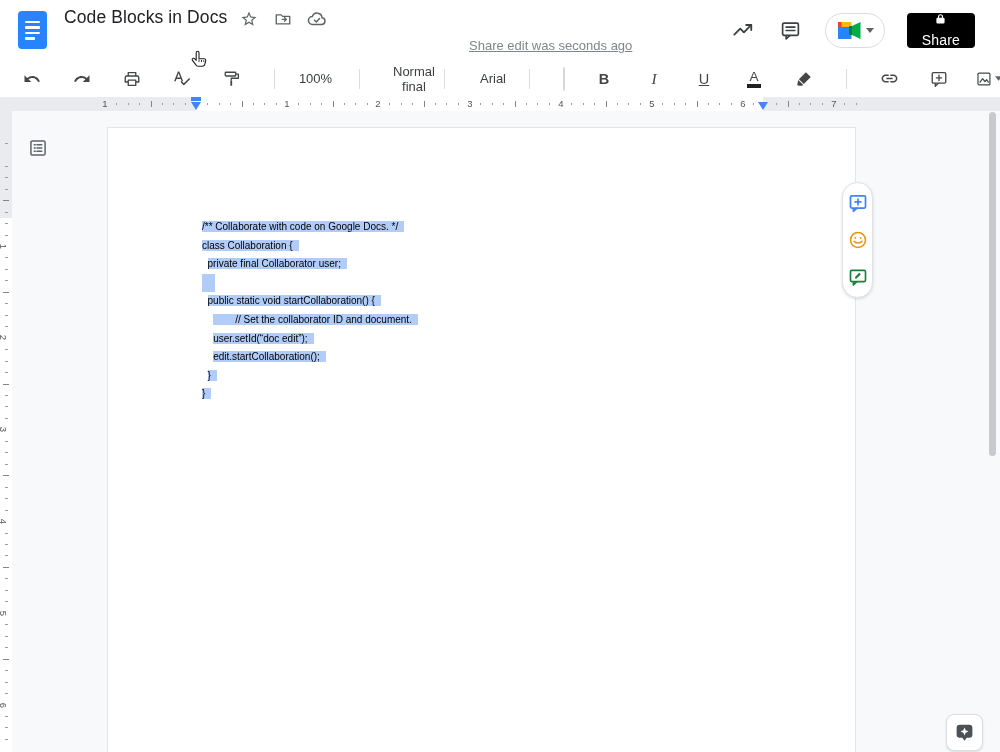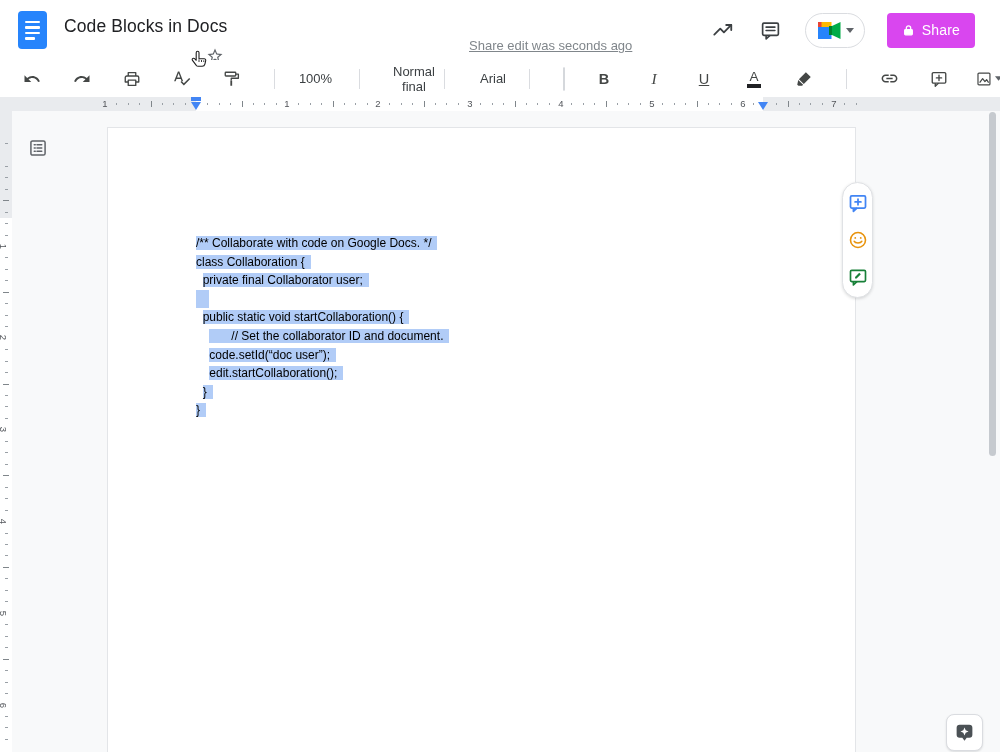--- a/index.html
+++ b/index.html
@@ -6,32 +6,32 @@
   html,body { width:1000px; height:752px; overflow:hidden; }
   body { font-family:"Liberation Sans", sans-serif; background:#fff; position:relative; color:#202124; }
   button { background:none; border:none; font-family:inherit; cursor:pointer; padding:0; }
 
   
   .top-bar { position:absolute; left:0; top:0; width:1000px; height:60px; background:#fff; }
   .docs-logo { position:absolute; left:18px; top:11px; width:29px; height:38px; background:#2684fc; border-radius:4px; display:flex; flex-direction:column; justify-content:center; gap:3px; align-items:center; }
   .docs-logo i { display:block; height:2.5px; background:#fff; border-radius:1px; }
   .docs-logo i:nth-child(1),.docs-logo i:nth-child(2),.docs-logo i:nth-child(3){ width:15px; }
   .docs-logo i:nth-child(4){ width:10px; margin-right:5px; }
-  .title-row { position:absolute; left:64px; top:16px; height:26px; display:flex; align-items:flex-end; gap:10px;flex-direction:column; }
+  .title-row { position:absolute; left:64px; top:7px; height:26px; display:flex; align-items:flex-start; gap:10px; }
   .doc-title { font-size:17.5px; color:#202124; letter-spacing:.1px; }
   .title-row svg { display:block; }
   .title-icon { width:24px; height:24px; display:flex; align-items:center; justify-content:center; border-radius:50%; }
   .menu-row { position:absolute; left:58px; top:33px; height:24px; display:flex; align-items:center; }
   .menu-item { font-size:13.5px; color:#202124; padding:3px 8px; border-radius:4px; cursor:pointer; }
   .menu-item.active { background:#e9eaee; }
   .last-edit { font-size:13px; color:#80868b; text-decoration:underline; margin-left:12px; cursor:pointer; }
   .header-right { position:absolute; right:0; top:0; height:60px; display:flex; align-items:center; padding-right:25px; }
   .hr-btn { width:40px; height:40px; display:flex; align-items:center; justify-content:center; border-radius:50%; }
   .meet-pill { height:35px; border:1px solid #dadce0; border-radius:18px; display:flex; align-items:center; gap:5px; padding:0 10px 0 12px; margin:0 22px 0 14px; background:#fff; }
-  .share-btn { height:35px; background:#d946ef; border-radius:4px; color:#fff; font-size:14px; font-weight:500; display:flex; align-items:center; gap:7px; padding:0 15px; letter-spacing:.2px; }
+  .share-btn { height:35px; background:#000000; border-radius:4px; color:#fff; font-size:14px; font-weight:500; display:flex; align-items:center; gap:7px; padding:0 15px; letter-spacing:.2px;flex-direction:column; }
 
   
   .toolbar { position:absolute; left:0; top:60px; width:1000px; height:37px; background:#fff; display:flex; align-items:center; padding:0 12px 0 19px;gap:22px; }
   .tb { height:26px; min-width:26px; display:flex; align-items:center; justify-content:center; border-radius:4px; color:#444746; font-size:14px; gap:3px; }
   .tb + .tb { margin-left:2px; }
   .tdiv { width:1px; height:20px; background:#dadce0; margin:0 7px; flex:0 0 auto; }
   .tb-text { font-size:13px; color:#3c4043; }
   .caret { width:8px; height:5px; display:block; }
   .size-group { display:flex; align-items:center; height:24px; border:1px solid #d5d8dc; border-radius:3px; overflow:hidden; margin:0 4px; }
   .size-group button { width:25px; height:24px; font-size:15px; color:#444746; }
@@ -58,21 +58,21 @@
   .v-ruler { position:absolute; left:0; top:111px; width:12px; height:641px; background:#fff; }
   .v-ruler .gray-top { position:absolute; left:0; top:0; width:12px; height:107px; background:#e9ebee; }
   .v-ruler .tick { position:absolute; left:5px; width:3px; height:1px; background:#9aa0a6; }
   .v-ruler .tick.tall { left:3px; width:6px; background:#80868b; }
   .v-ruler .rnum { position:absolute; left:1px; font-size:9.5px; color:#52555a; font-weight:500; transform:rotate(90deg); }
 
   
   .canvas { position:absolute; left:12px; top:111px; width:988px; height:641px; background:#f8f9fa; }
   .page { position:absolute; left:107px; top:127px; width:749px; height:625px; background:#fff; border:1px solid #e3e5e8; border-bottom:none; }
   .outline-btn { position:absolute; left:27px; top:137px; width:22px; height:22px; display:flex; align-items:center; justify-content:center; }
-  .code-block { position:absolute; left:196px; top:218px; font-size:12px; color:#000;margin-top:16px; }
+  .code-block { position:absolute; left:202px; top:218px; font-size:10px; color:#000; }
   .code-line { height:18.6px; line-height:18.6px; white-space:pre; }
   .code-line .ind { white-space:pre; }
   .code-line .hl { background:#b1ccf7; padding-right:6px; white-space:pre; }
   .code-line .hl:empty { display:inline-block; width:13px; height:18.6px; vertical-align:top; }
 
   
   .side-pill { position:absolute; left:842px; top:182px; width:31px; height:116px; background:#fff; border:1px solid #e0e2e5; border-radius:16px; box-shadow:0 1px 3px rgba(60,64,67,.18); display:flex; flex-direction:column; align-items:center; justify-content:space-between; padding:9px 0; }
   .side-pill button { width:22px; height:22px; display:flex; align-items:center; justify-content:center; }
   .explore-btn { position:absolute; left:946px; top:714px; width:37px; height:37px; background:#fff; border:1px solid #dadce0; border-radius:8px; box-shadow:0 1px 2px rgba(60,64,67,.15); display:flex; align-items:center; justify-content:center; }
   .scroll-thumb { position:absolute; left:989px; top:112px; width:7px; height:344px; background:#c6cacf; border-radius:4px; cursor:pointer; }
@@ -423,21 +423,21 @@
 </button>
 
 <div class="code-block">
 
 <div class="code-line"><span class="ind"></span><span class="hl" style="background: rgb(177, 204, 247);">/** Collaborate with code on Google Docs. */</span></div>
     <div class="code-line"><span class="ind"></span><span class="hl" style="background: rgb(177, 204, 247);">class Collaboration {</span></div>
     <div class="code-line"><span class="ind">  </span><span class="hl" style="background: rgb(177, 204, 247);">private final Collaborator user;</span></div>
     <div class="code-line"><span class="ind"></span><span class="hl" style="background: rgb(177, 204, 247);"></span></div>
     <div class="code-line"><span class="ind">  </span><span class="hl" style="background: rgb(177, 204, 247);">public static void startCollaboration() {</span></div>
     <div class="code-line"><span class="ind">    </span><span class="hl" style="background: rgb(177, 204, 247); padding-left: 22px;">// Set the collaborator ID and document.</span></div>
-    <div class="code-line"><span class="ind">    </span><span class="hl" style="background: rgb(177, 204, 247);">code.setId(“doc user”);</span></div>
+    <div class="code-line"><span class="ind">    </span><span class="hl" style="background: rgb(177, 204, 247);">user.setId(“doc edit”);</span></div>
     <div class="code-line"><span class="ind">    </span><span class="hl" style="background: rgb(177, 204, 247);">edit.startCollaboration();</span></div>
     <div class="code-line"><span class="ind">  </span><span class="hl" style="background: rgb(177, 204, 247);">}</span></div>
     <div class="code-line"><span class="ind"></span><span class="hl" style="background: rgb(177, 204, 247);">}</span></div>
   </div>
 
 <div class="side-pill">
   <button>
     <svg width="20" height="20" viewBox="0 0 24 24" fill="none" stroke="#4285f4" stroke-width="2.1">
         <rect x="3" y="3.5" width="18" height="14.5" rx="1.5"></rect>
         <path d="M6.5 18v4l4.2-4" stroke-linejoin="round"></path>

